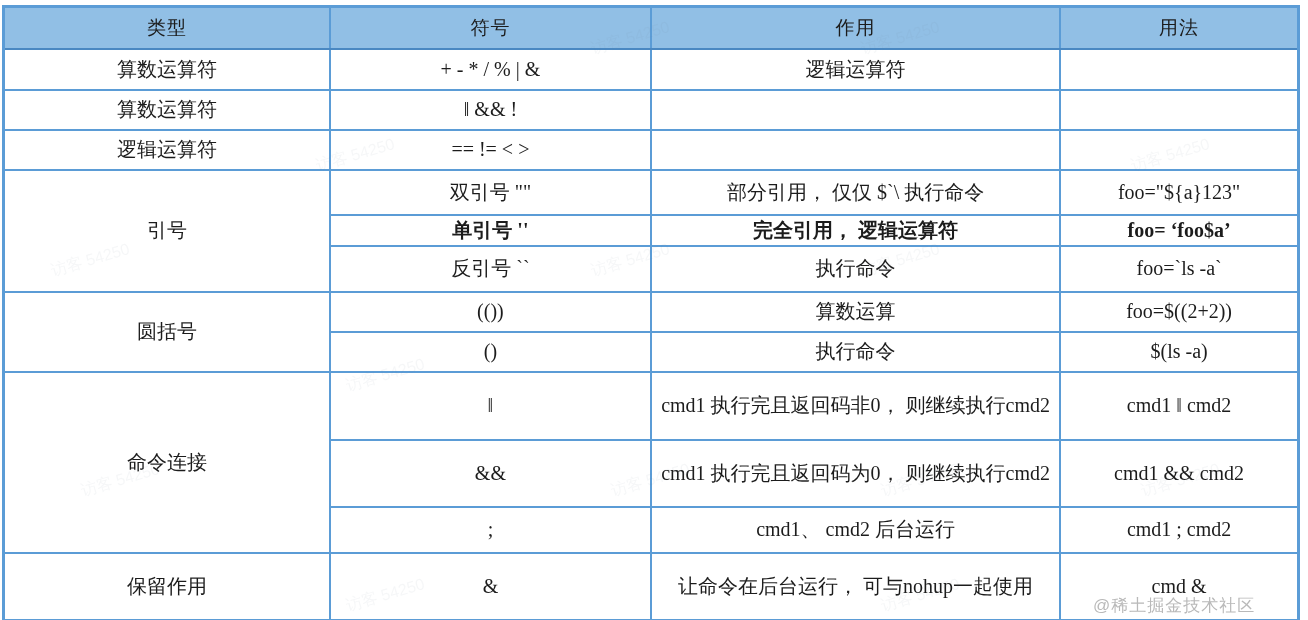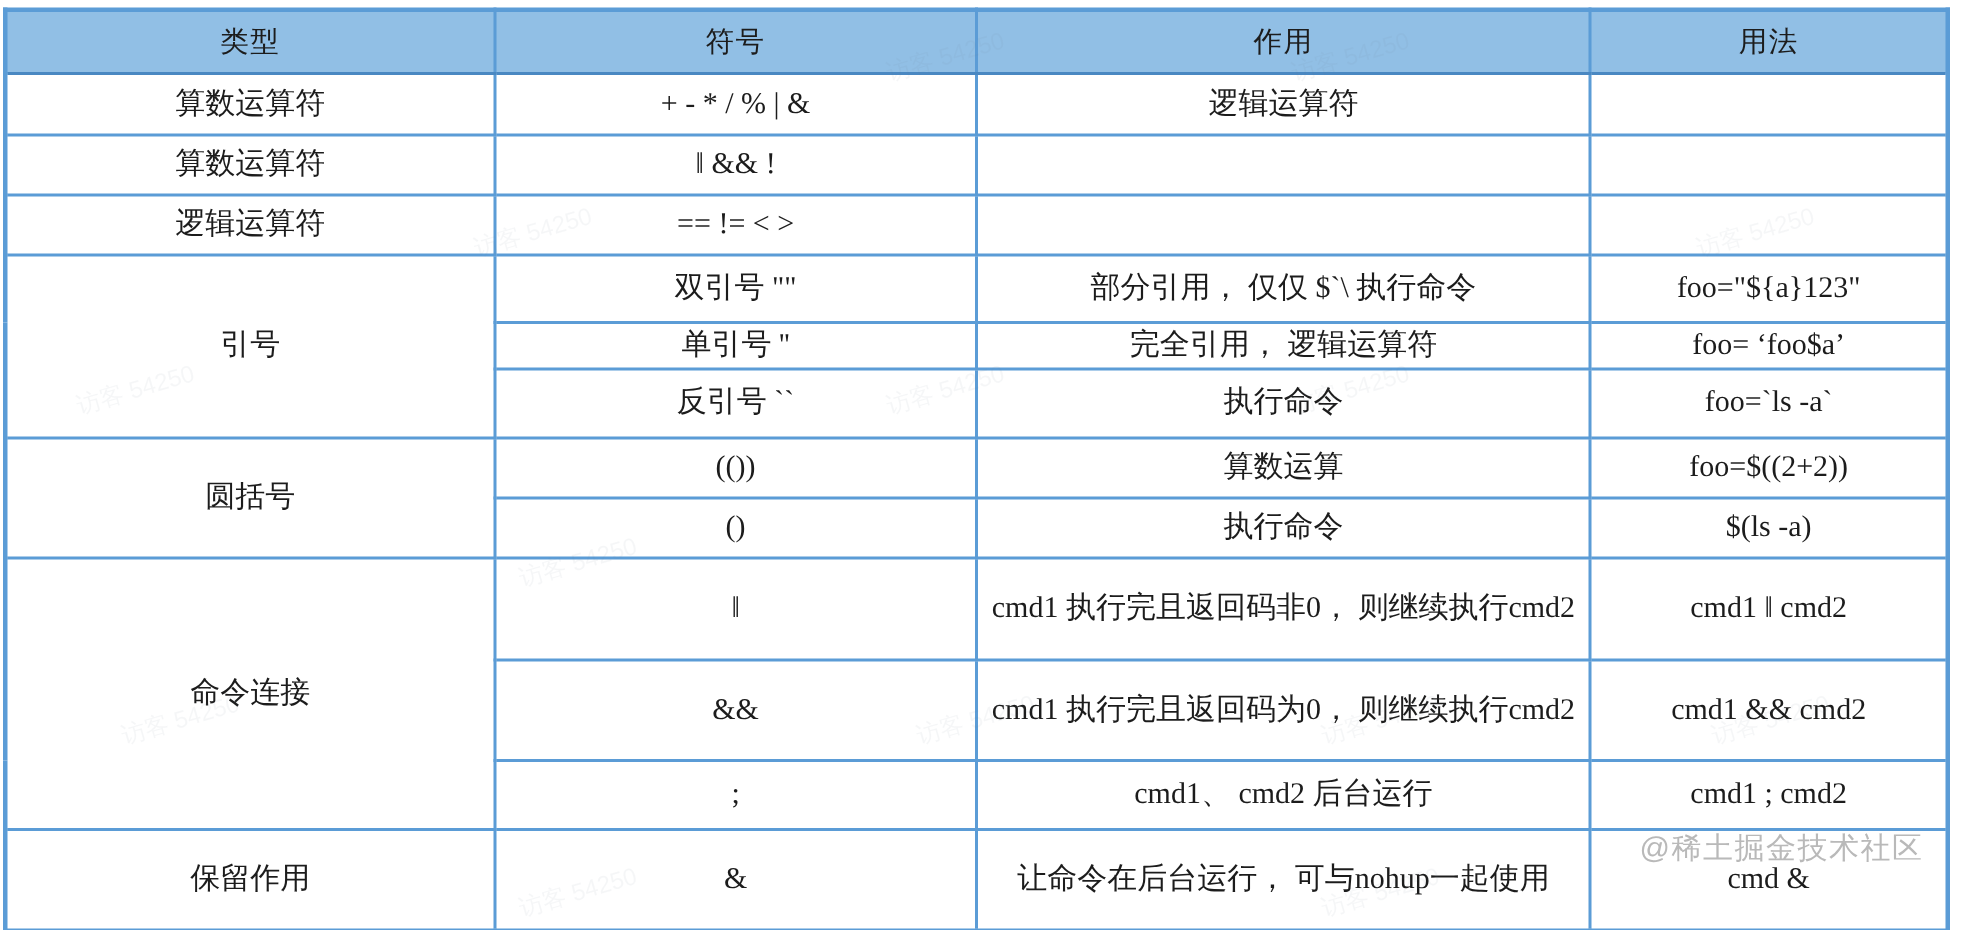--- a/index.html
+++ b/index.html
@@ -44,38 +44,38 @@
     font-size:20px;
     line-height:1.25;
     padding:2px 8px;
     background:transparent;
   }
   td.type-cell{font-size:20px;}
   tr.rh{height:42px;}
   tr.h41{height:41px;}
   tr.h40{height:40px;}
   tr.h45{height:45px;}
-  tr.h44{height:28px;}
+  tr.h44{height:28px;font-weight:bold;}
   tr.h38{height:46px;}
   tr.h68{height:68px;}
   tr.h67{height:67px;}
   .wm-tile{
     position:absolute;
     font-size:16px;
     color:var(--watermark_tile);
     opacity:0.06;
     transform:rotate(-16deg);
     white-space:nowrap;
     pointer-events:none;
     font-family:"Liberation Sans","DejaVu Sans",sans-serif;
   }
   .wm-corner{
     position:absolute;
-    left:1093px;top:552px;
-    font-size:20px;
+    left:1093px;top:594px;
+    font-size:17px;
     color:var(--watermark_corner);
     letter-spacing:1px;
     white-space:nowrap;
     pointer-events:none;
     font-family:"Liberation Sans","DejaVu Sans",sans-serif;
   }
 </style>
 </head>
 <body>
 

